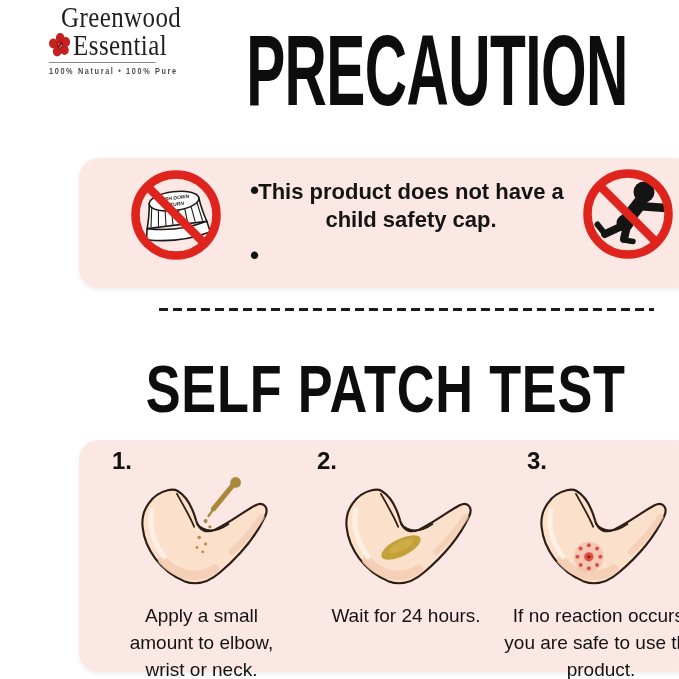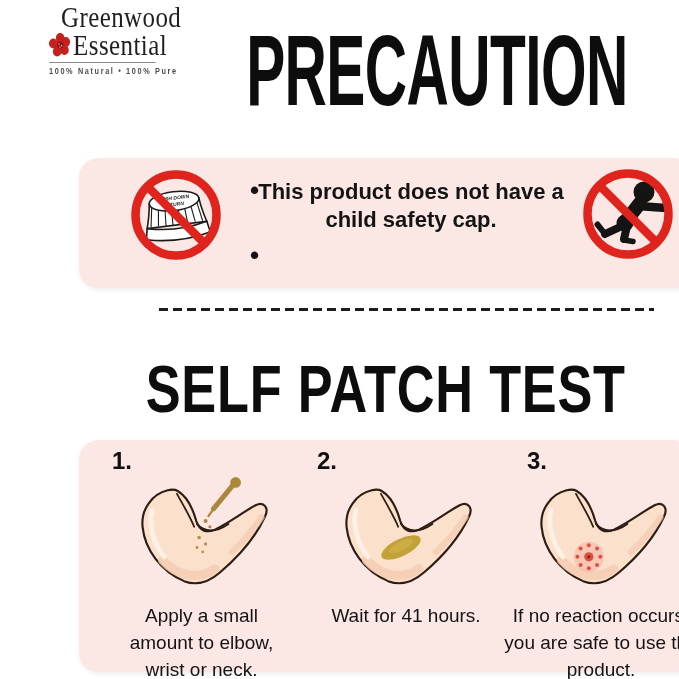--- a/index.html
+++ b/index.html
@@ -176,21 +176,21 @@
       <path d="M55 118 C75 140 105 146 128 130" stroke="#f4cbb0" stroke-width="13" fill="none" opacity=".8" stroke-linecap="round"></path>
       <path d="M152 106 C170 90 185 70 193 58" stroke="#f4cbb0" stroke-width="9" fill="none" opacity=".7" stroke-linecap="round"></path>
       <path d="M40 48 C35 68 42 94 57 113" stroke="#fef2e7" stroke-width="7" fill="none" opacity=".9" stroke-linecap="round"></path>
       <path d="M75 25 C85 43 94 58 99 71" stroke="#2e1d13" stroke-width="2.5" fill="none" stroke-linecap="round"></path>
       <path d="M103 67 C113 79 130 79 147 67" stroke="#2e1d13" stroke-width="2.5" fill="none" stroke-linecap="round"></path>
       <g>
         <ellipse cx="103" cy="100" rx="30" ry="12" fill="#c2a138" transform="rotate(-26 103 100)"></ellipse>
         <ellipse cx="103" cy="98" rx="19" ry="6.5" fill="#cfb04a" opacity=".75" transform="rotate(-26 103 98)"></ellipse>
       </g>
     </svg>
-    <div class="caption cap2">Wait for 41 hours.</div>
+    <div class="caption cap2">Wait for 24 hours.</div>
   </div>
 
   <div class="step step3">
     <div class="step-number">3.</div>
     <svg class="illus" viewBox="0 0 220 165">
       <path d="M62 20 C41 25 24 46 27 72 C30 102 52 133 85 147 C103 154 119 149 135 135 C161 113 185 85 198 57 C204 45 197 35 185 41 C166 51 149 65 128 75 C116 80 107 77 102 63 C97 45 88 28 76 21 C71 18 66 19 62 20 Z" fill="#fbe0cc" stroke="#2e1d13" stroke-width="3"></path>
       <path d="M55 118 C75 140 105 146 128 130" stroke="#f4cbb0" stroke-width="13" fill="none" opacity=".8" stroke-linecap="round"></path>
       <path d="M152 106 C170 90 185 70 193 58" stroke="#f4cbb0" stroke-width="9" fill="none" opacity=".7" stroke-linecap="round"></path>
       <path d="M40 48 C35 68 42 94 57 113" stroke="#fef2e7" stroke-width="7" fill="none" opacity=".9" stroke-linecap="round"></path>
       <path d="M75 25 C85 43 94 58 99 71" stroke="#2e1d13" stroke-width="2.5" fill="none" stroke-linecap="round"></path>

